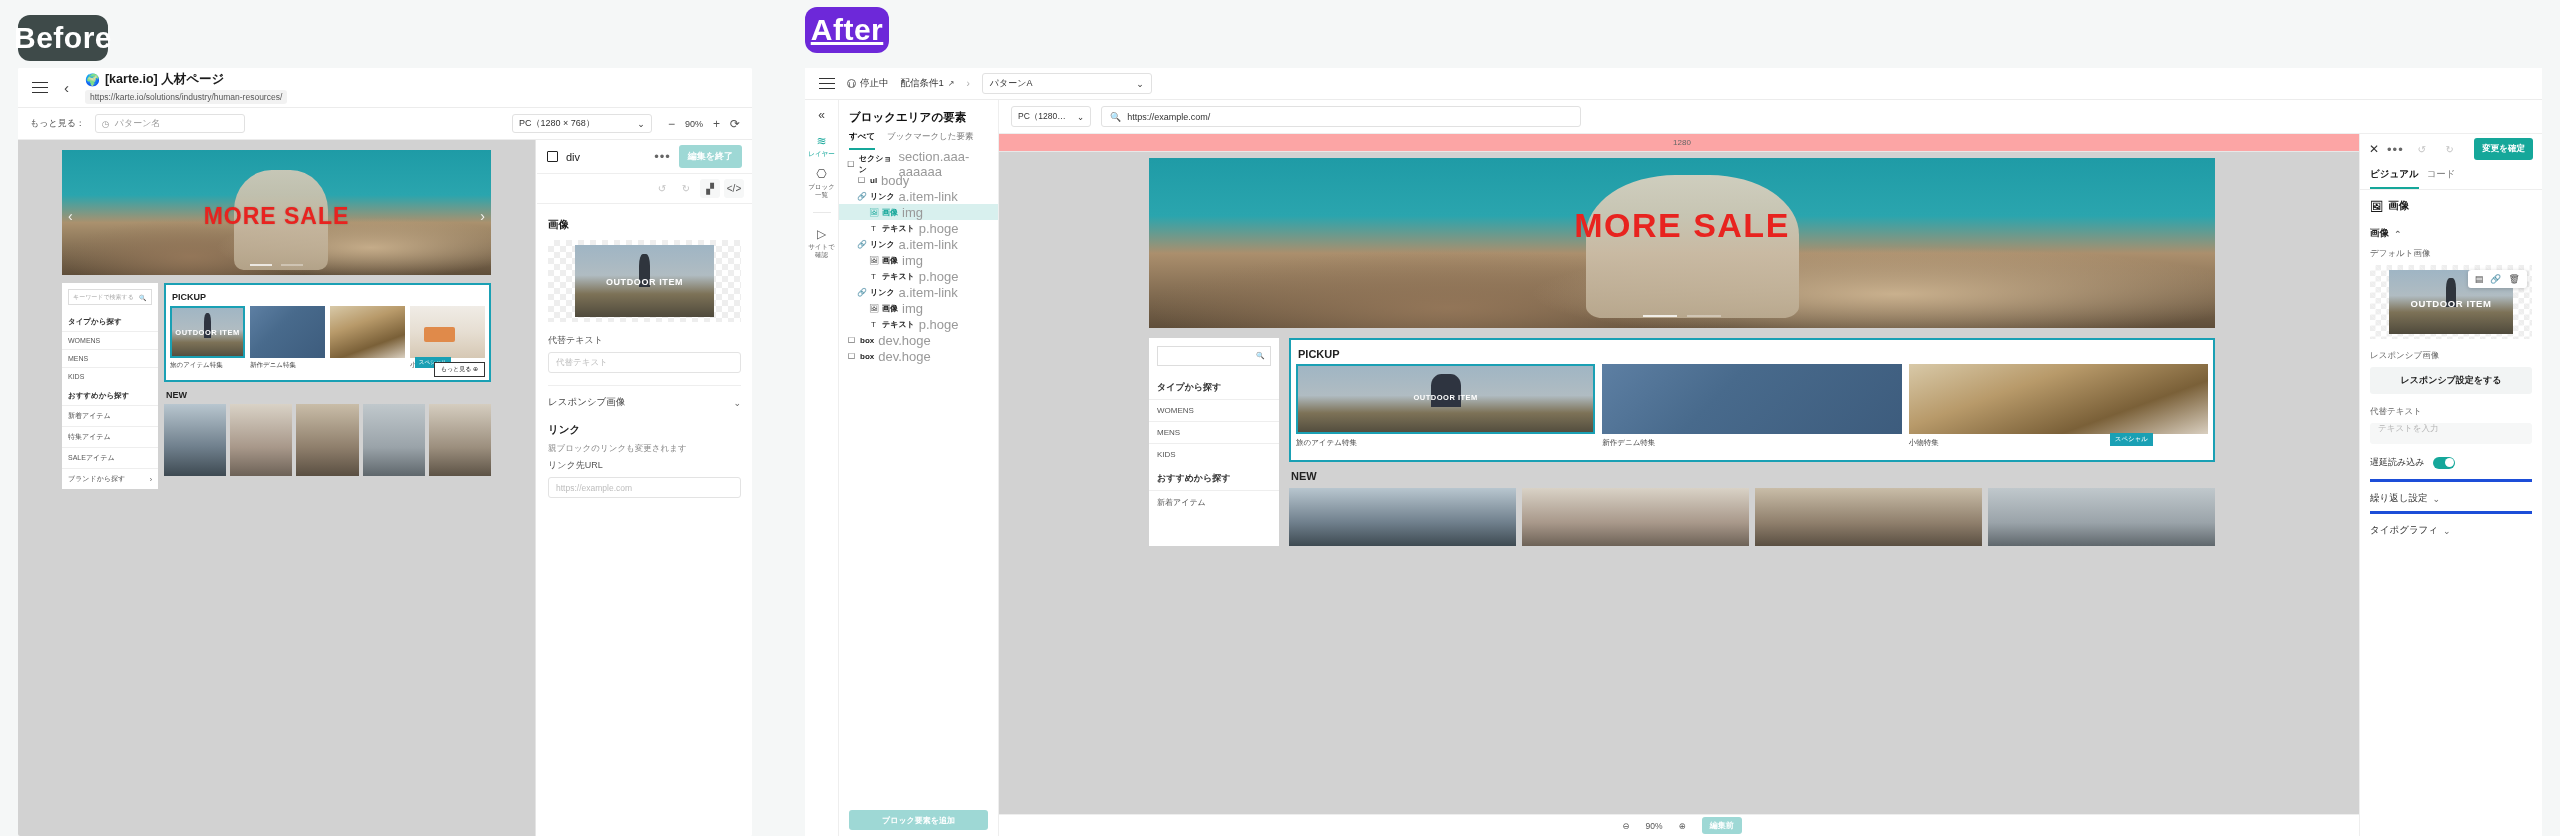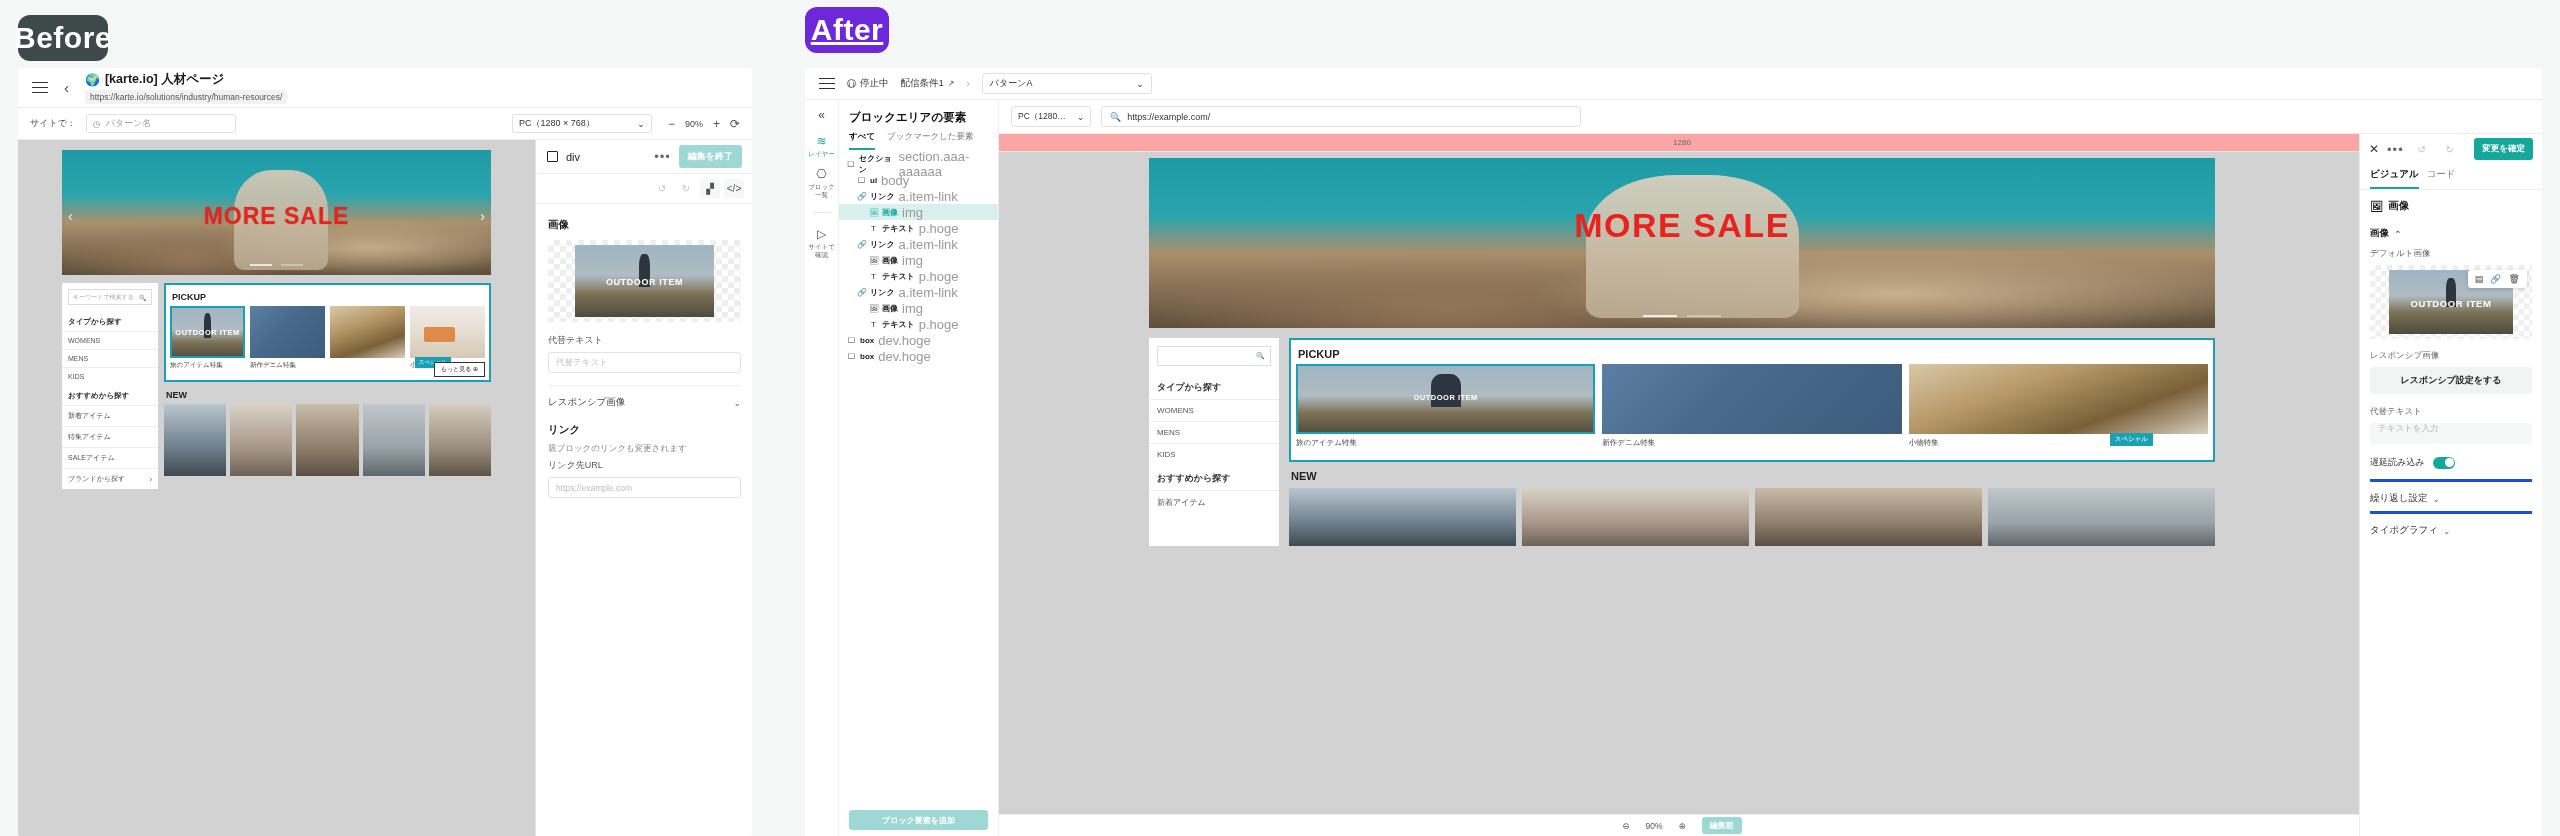--- a/index.html
+++ b/index.html
@@ -289,21 +289,21 @@
       <div class="title-wrap">
         <div class="title-line">
           <span class="globe">🌍</span>
           <span>[karte.io] 人材ページ</span>
         </div>
         <div class="url-chip">https://karte.io/solutions/industry/human-resources/</div>
       </div>
     </div>
 
     <div id="before-toolbar">
-      <span class="field-label">サイトで：</span>
+      <span class="field-label">もっと見る：</span>
       <div class="inp" id="pattern-input">
         <span>◷</span>
         <span>パターン名</span>
       </div>
       <div style="flex:1"></div>
       <div class="inp" id="device-select">
         <span>PC（1280 × 768）</span>
         <span>⌄</span>
       </div>
       <div class="zoomgrp">

